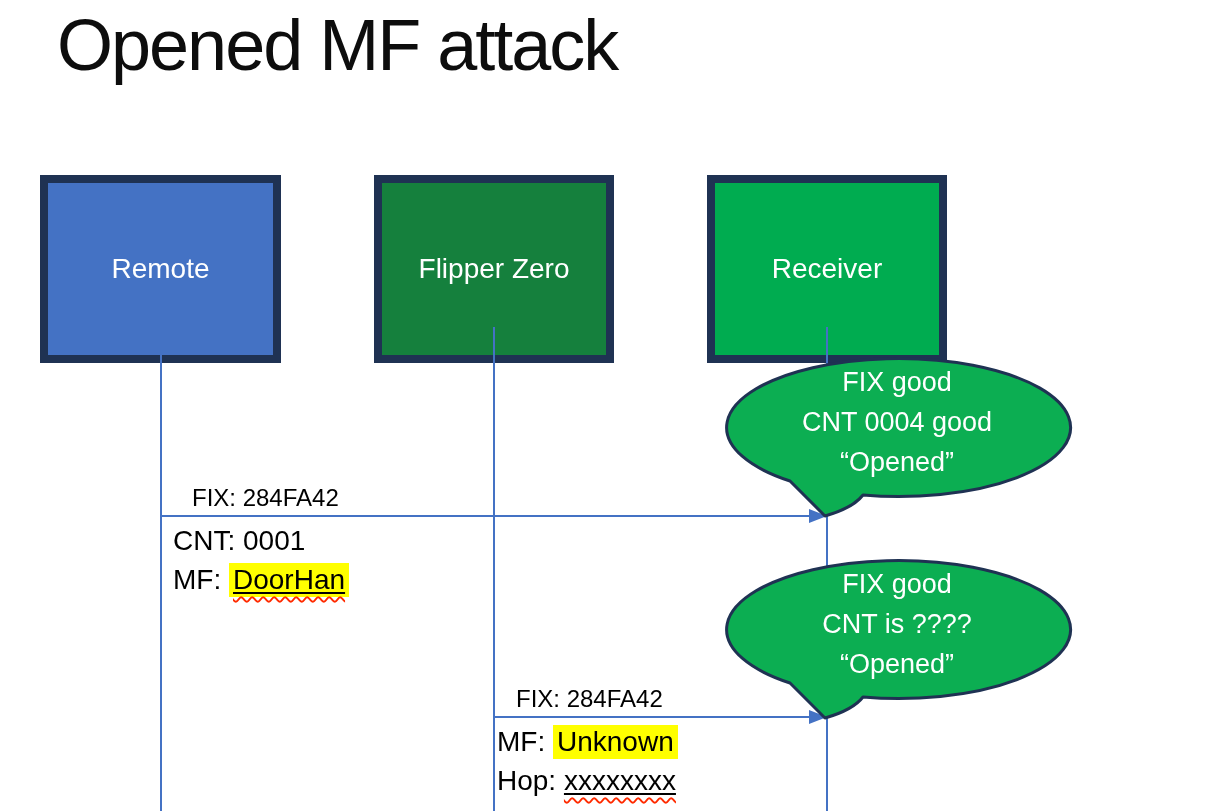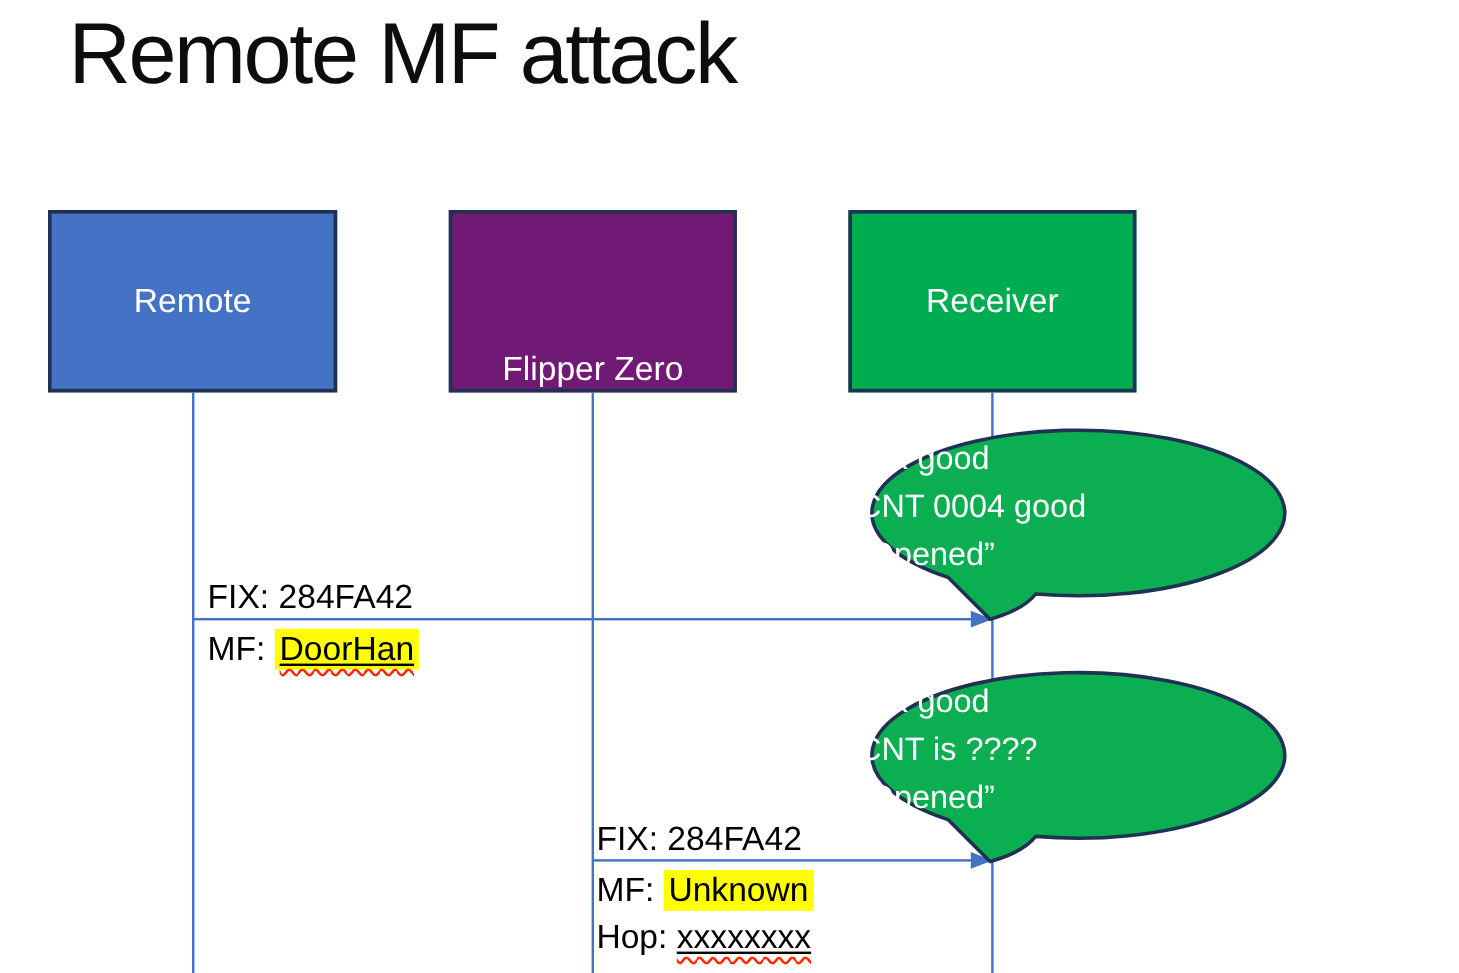--- a/index.html
+++ b/index.html
@@ -8,22 +8,22 @@
     overflow:hidden; font-family:"Liberation Sans", sans-serif; color:#000;
   }
   
   .slide-title {
     position:absolute; left:57px; top:4px; margin:0;
     font-size:72px; font-weight:300; letter-spacing:-2px; color:#0d0d0d;
     font-family:"Liberation Sans", sans-serif; white-space:nowrap;
   }
   
   .actor {
-    position:absolute; top:175px; height:152px; box-sizing:border-box;
-    border:3px solid #0c4a6e; display:flex; align-items:center; justify-content:center;
+    position:absolute; top:175px; height:188px; box-sizing:border-box;
+    border:8px solid #0c4a6e; display:flex; align-items:center; justify-content:center;
   }
   .actor .lbl { color:#fff; font-size:28px; }
   .actor.remote   { left:40px;  width:241px; }
   .actor.flipper  { left:374px; width:240px; }
   .actor.receiver { left:707px; width:240px; }
   
   .lifeline { position:absolute; width:2px; top:327px; height:484px; }
   .lifeline.l1 { left:160px; }
   .lifeline.l2 { left:493px; }
   .lifeline.l3 { left:826px; }
@@ -32,21 +32,21 @@
   .msg-line.a1 { left:161px; top:515px; width:650px; }
   .msg-line.a2 { left:494px; top:716px; width:317px; }
   .arrow-head {
     position:absolute; width:0; height:0;
     border-top:7px solid transparent; border-bottom:7px solid transparent;
     border-left:18px solid #4472C4;
   }
   .arrow-head.h1 { left:809px; top:509px; }
   .arrow-head.h2 { left:809px; top:710px; }
   
-  .msg-above { position:absolute; font-size:28px; line-height:30px; white-space:nowrap; }
+  .msg-above { position:absolute; font-size:24px; line-height:30px; white-space:nowrap;margin-left:19px; }
   .msg-above.m1 { left:173px; top:483px; }
   .msg-above.m2 { left:497px; top:684px; }
   .msg-below { position:absolute; font-size:28px; line-height:39px; white-space:nowrap; }
   .msg-below.m1 { left:173px; top:521px; }
   .msg-below.m2 { left:497px; top:722px; }
   .hl { background:#FFFF00; padding:1px 4px 2px 4px;margin-top:20px; }
   .squig {
     text-decoration-line:underline; text-decoration-style:wavy;
     text-decoration-color:#FF2A00; text-decoration-thickness:1.5px;
     text-underline-offset:7px;
@@ -55,53 +55,56 @@
     text-decoration-line:underline; text-decoration-style:solid;
     text-decoration-color:#000; text-decoration-thickness:2px;
     text-underline-offset:3px;
   }
   
   .callout { position:absolute; width:370px; height:175px; }
   .callout.c1 { left:715px; top:350px; }
   .callout.c2 { left:715px; top:552px; }
   .callout svg { position:absolute; left:0; top:0; overflow:visible; }
   .callout .txt {
-    position:absolute; left:0; top:12px; width:364px; 
+    position:absolute; left:0; top:12px; width:364px; text-align:center;
     color:#fff; font-size:27px; line-height:40px;
   }
 </style>
 </head>
 <body>
 
 <div class="canvas">
 
-  <h1 class="slide-title">Remote MF attack</h1>
+  <h1 class="slide-title">Opened MF attack</h1>
 
   <div class="actor remote" style="background: rgb(68, 114, 196); border-color: rgb(31, 50, 83);">
     <span class="lbl">Remote</span>
   </div>
-  <div class="actor flipper" style="background: #701a75; border-color: rgb(31, 50, 83); align-items: flex-end;">
+  <div class="actor flipper" style="background: #15803d; border-color: rgb(31, 50, 83);">
     <span class="lbl">Flipper Zero</span>
   </div>
   <div class="actor receiver" style="background: rgb(0, 172, 80); border-color: rgb(31, 50, 83); justify-content: center;">
     <span class="lbl">Receiver</span>
   </div>
 
   <div class="lifeline l1" style="background: rgb(68, 114, 196);"></div>
   <div class="lifeline l2" style="background: rgb(68, 114, 196);"></div>
   <div class="lifeline l3" style="background: rgb(68, 114, 196);"></div>
 
   <div class="msg-line a1" style="background: rgb(68, 114, 196);"></div>
   <div class="arrow-head h1" style="border-left-color: rgb(68, 114, 196);"></div>
 
   <div class="msg-line a2" style="background: rgb(68, 114, 196);"></div>
   <div class="arrow-head h2" style="border-left-color: rgb(68, 114, 196);"></div>
 
   <div class="msg-above m1">FIX: 284FA42</div>
   <div class="msg-below m1">
+    <div>
+      <span>CNT: 0001</span>
+    </div>
     <div>
       <span>MF: </span><span class="hl"><span class="squig"><span class="und">DoorHan</span></span></span>
     </div>
   </div>
 
   <div class="msg-above m2">FIX: 284FA42</div>
   <div class="msg-below m2">
     <div>
       <span>MF: </span><span class="hl">Unknown</span>
     </div>

